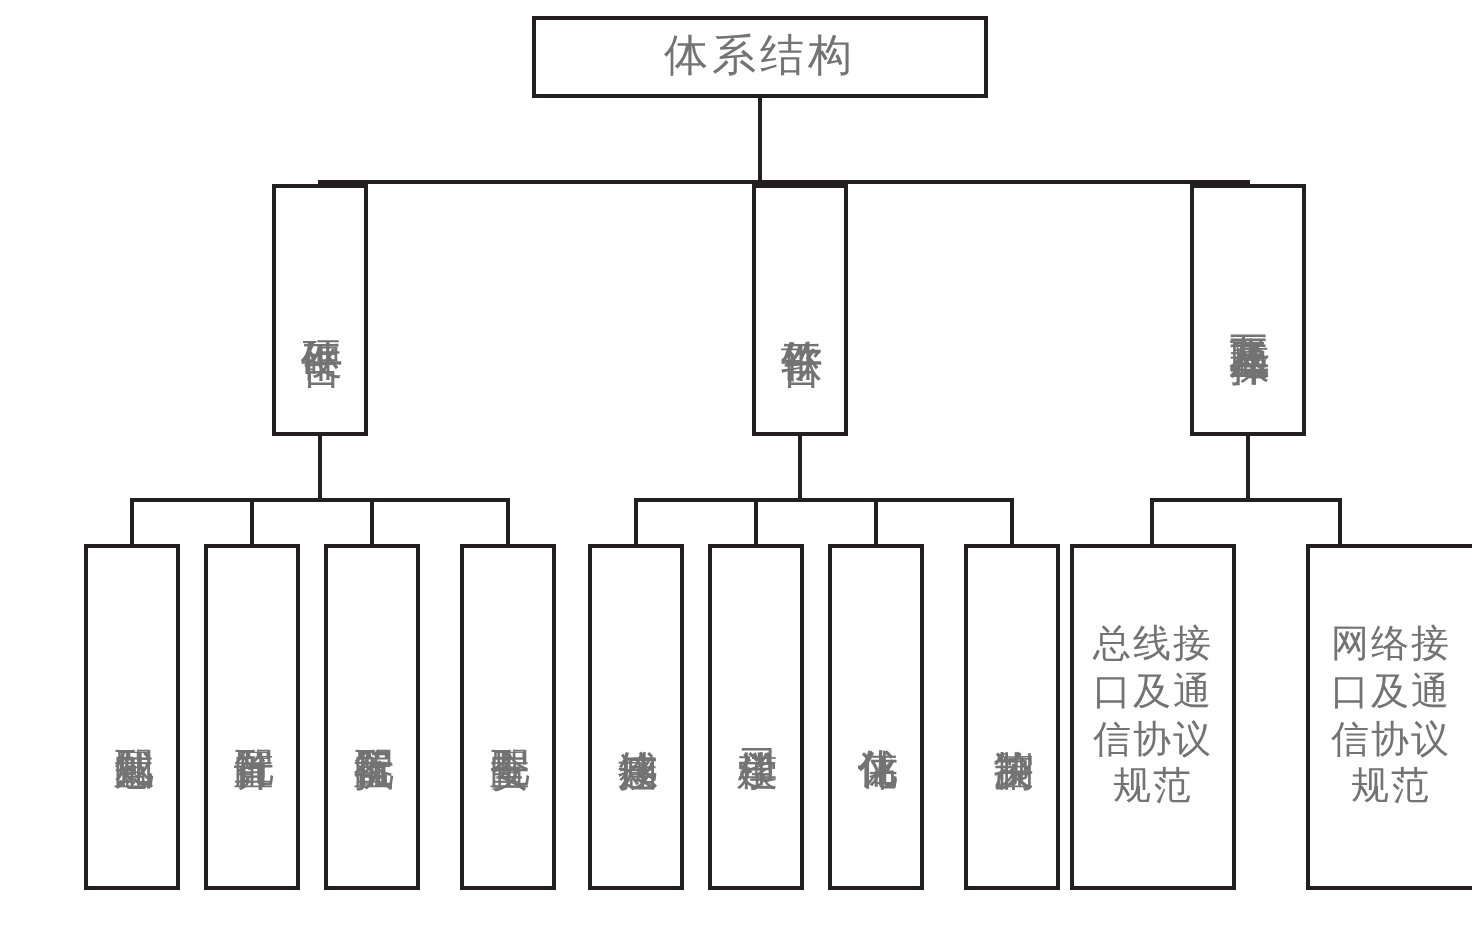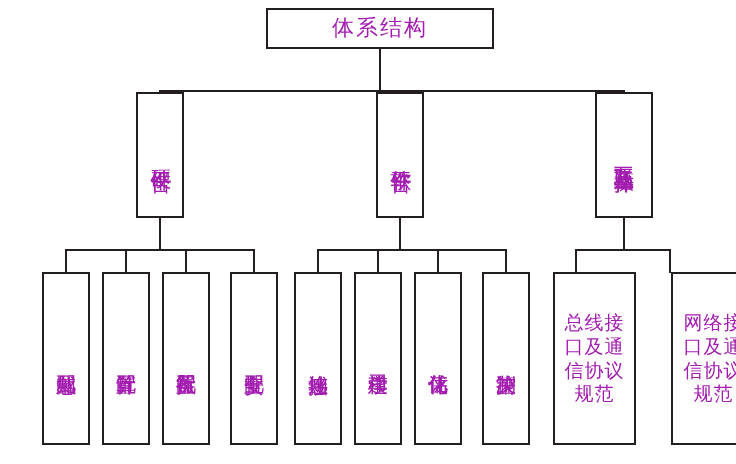--- a/index.html
+++ b/index.html
@@ -20,21 +20,21 @@
   }
   .node {
     position: absolute;
     box-sizing: border-box;
     border: 2px solid #231f20;
     background: #ffffff;
     display: flex;
     align-items: center;
     justify-content: center;
     text-align: center;
-    color: #a21caf;
+    color: #737373;
     line-height: 1.04;
   }
   
   .root {
     left: 266px;
     top: 8px;
     width: 228px;
     height: 41px;
     font-size: 22px;
     letter-spacing: 2px;
@@ -65,21 +65,20 @@
   }
   
   .leaf-h {
     top: 272px;
     height: 173px;
     font-size: 19px;
     writing-mode: horizontal-tb;
     padding: 0 6px;
     letter-spacing: 1px;
     line-height: 1.25;
-    margin-left: 18px;
   }
   .line {
     position: absolute;
     background: #231f20;
   }
   .v { width: 2px; }
   .h { height: 2px; }
 </style>
 </head>
 <body>

